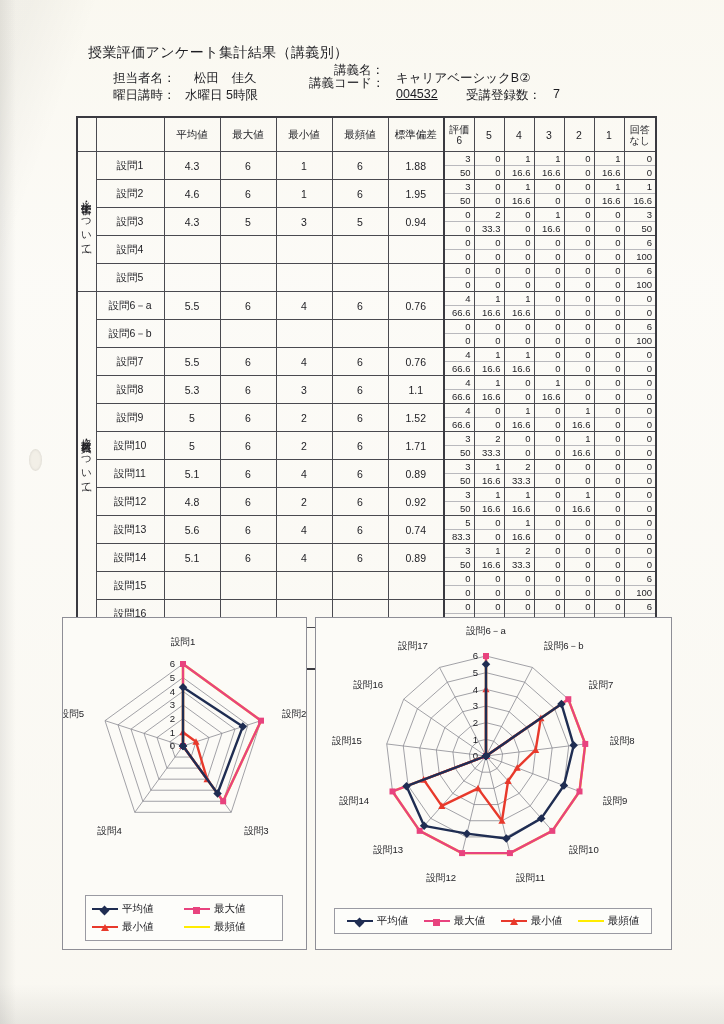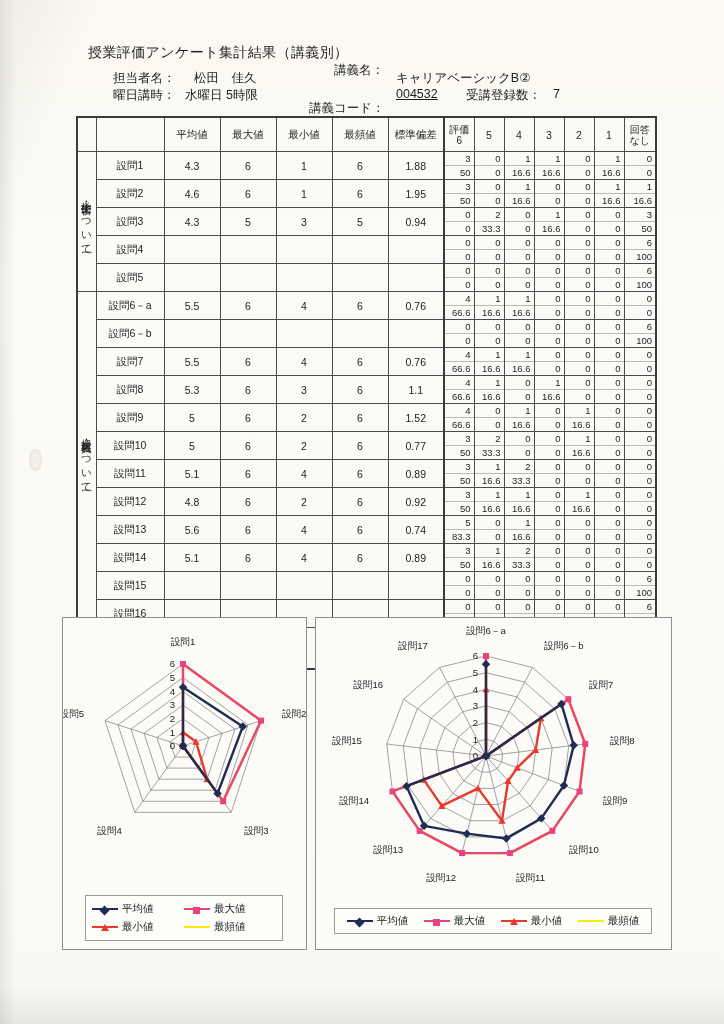--- a/index.html
+++ b/index.html
@@ -27,21 +27,21 @@
 
   
   .doc-title{position:absolute;left:72px;top:44px;font-size:14px;letter-spacing:.4px;margin-left:16px;}
   .mrow{position:absolute;font-size:12.5px;white-space:nowrap;}
   .m-teach-l{left:113px;top:70px;}
   .m-teach-v{left:194px;top:70px;}
   .m-day-l{left:113px;top:87px;}
   .m-day-v{left:185px;top:87px;text-align:center;}
   .m-lec-l{left:334px;top:62px;}
   .m-lec-v{left:396px;top:70px;}
-  .m-code-l{left:309px;top:100px;}
+  .m-code-l{left:309px;top:75px;}
   .m-code-v{left:396px;top:87px;text-decoration:underline;}
   .m-cnt-l{left:466px;top:87px;}
   .m-cnt-v{left:553px;top:87px;}
 
   
   .tbl-wrap{position:absolute;left:76px;top:116px;width:544px;}
   table.main{border-collapse:collapse;width:544px;font-size:9.5px;table-layout:fixed;}
   table.main td,table.main th{
     border:1px solid #4a4a50;padding:0;text-align:center;vertical-align:middle;
     font-weight:normal;background:transparent;
@@ -518,21 +518,21 @@
             <span class="up">0</span>
             <span class="lo">0</span>
           </td>
         </tr>
         <tr>
           <td class="q-cell">設問10</td>
           <td class="stat-cell">5</td>
           <td class="stat-cell">6</td>
           <td class="stat-cell">2</td>
           <td class="stat-cell">6</td>
-          <td class="stat-cell">0.77</td>
+          <td class="stat-cell">1.71</td>
           <td class="dist sep-left">
             <span class="up">3</span>
             <span class="lo">50</span>
           </td>
           <td class="dist">
             <span class="up">2</span>
             <span class="lo">33.3</span>
           </td>
           <td class="dist">
             <span class="up">0</span>

